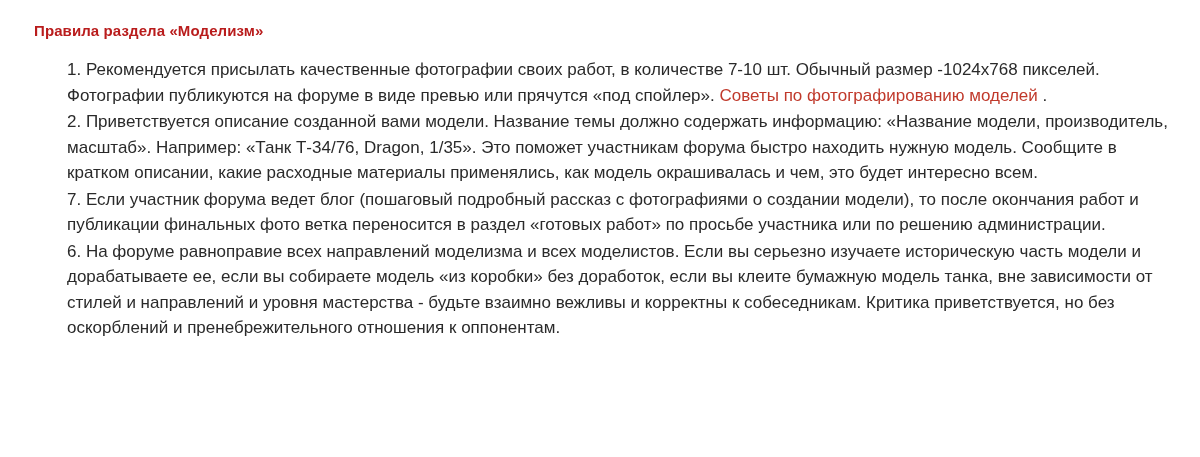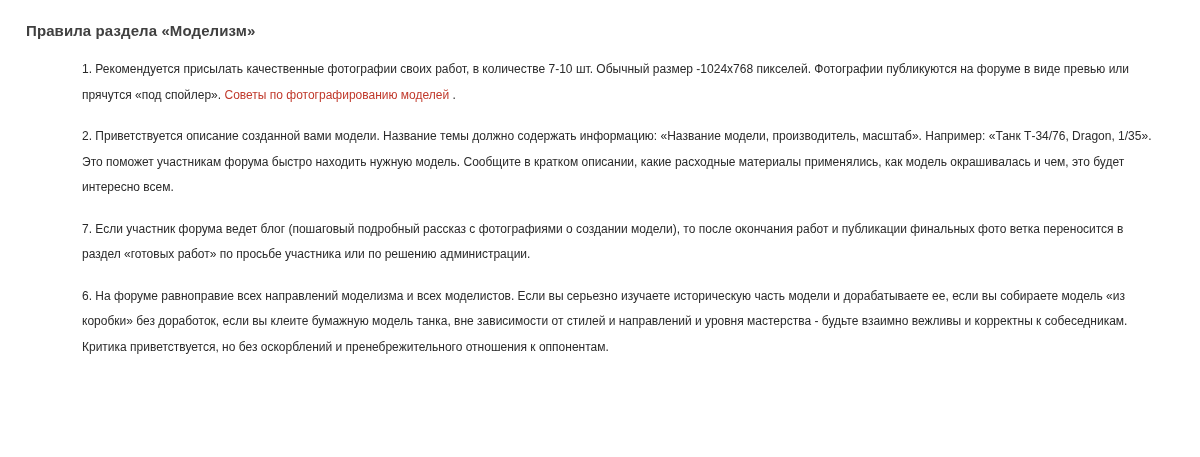--- a/index.html
+++ b/index.html
@@ -17,33 +17,33 @@
   .page {
     position: relative;
     width: 1200px;
     height: 457px;
     box-sizing: border-box;
     padding: 22px 18px 0 22px;
   }
   .rules-title {
     font-size: 15px;
     font-weight: bold;
-    color: #404040;
+    color: #b91c1c;
     letter-spacing: 0.1px;
-    margin: 0 0 18px 4px;
+    margin: 0 0 18px 12px;
   }
   .rules-body {
     padding-left: 44px;
     padding-right: 10px;
   }
   .rule {
-    font-size: 12px;
+    font-size: 17px;
     line-height: 25.5px;
     color: #2a2a2a;
-    margin: 16px;
+    margin: 1px;
     text-align: left;
   }
   .rule + .rule {
     margin-top: 0px;
   }
   .link {
     color: #c0392b;
     text-decoration: none;
   }
   .hl {

